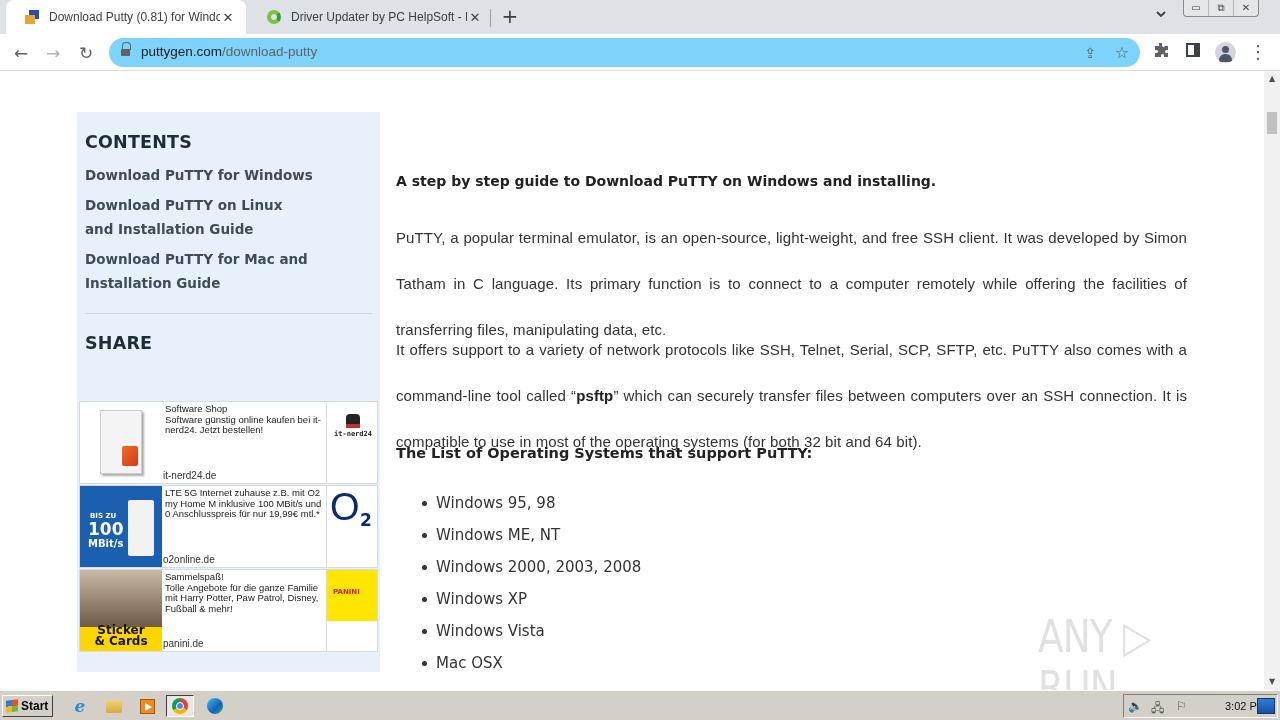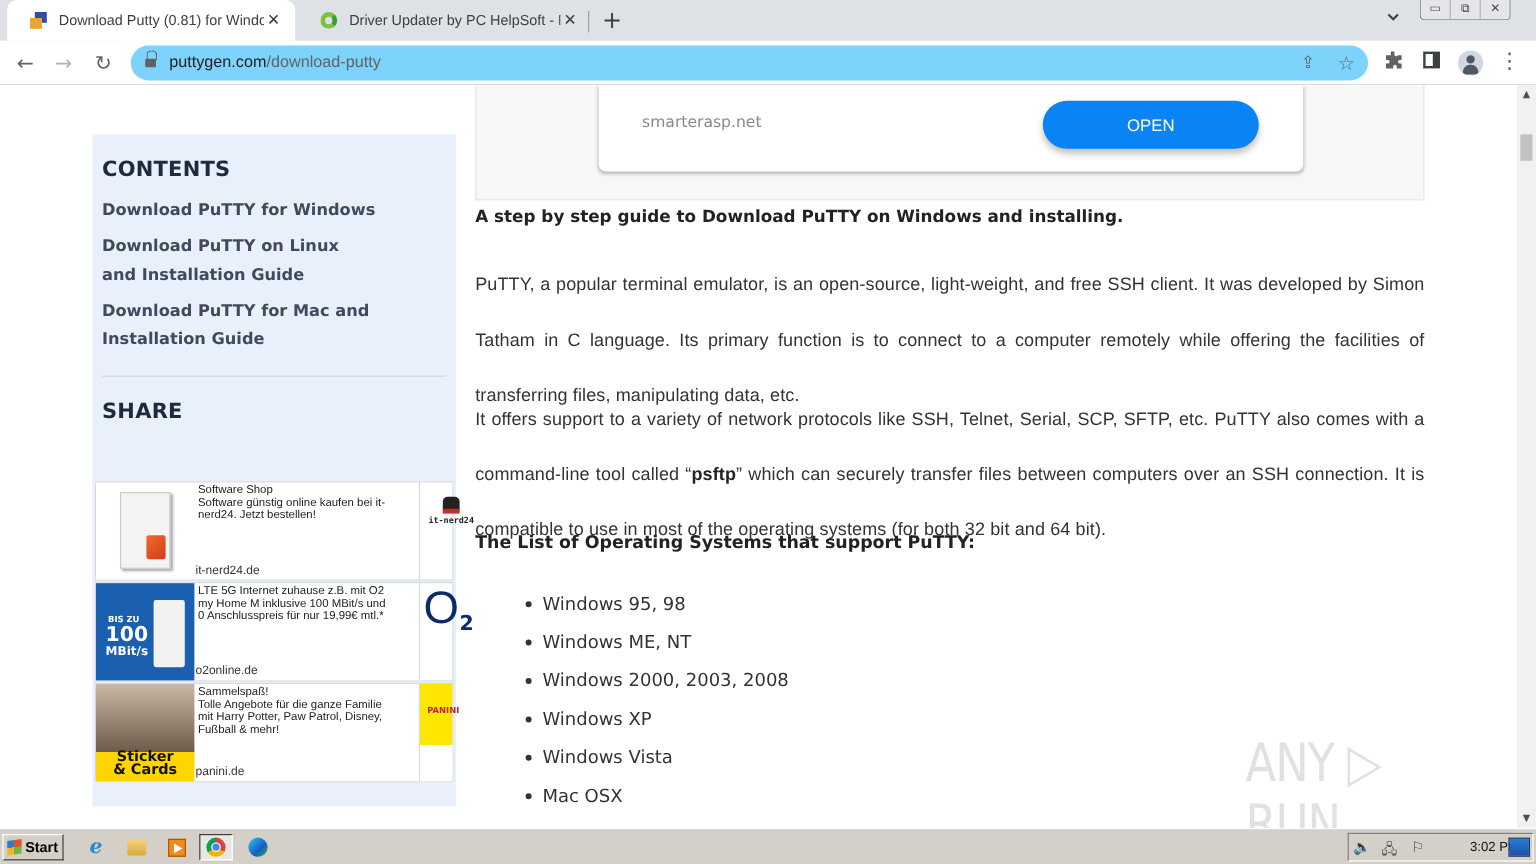--- a/index.html
+++ b/index.html
@@ -40,31 +40,31 @@
   .sidebar { position: absolute; left: 77px; top: 41px; width: 303px; height: 560px; background: #e8f1fb; }
   .sidebar h3 { position: absolute; left: 8px; font-family: "DejaVu Sans", sans-serif; font-size: 17.5px; font-weight: bold; color: #1e2b3a; letter-spacing: 0.2px; }
   .toc-link { position: absolute; left: 8px; width: 290px; font-size: 13.5px; font-weight: bold; color: #3f4b5b; line-height: 24px; cursor: pointer; }
   .divider { position: absolute; left: 8px; top: 201px; width: 287px; height: 1px; background: #cfd8e3; }
   .social { position: absolute; top: 288px; width: 22px; height: 22px; color: #3a4a5e; font-weight: bold; text-align: center; line-height: 22px; cursor: pointer; }
 
   .adbox { position: absolute; left: 2px; width: 299px; height: 83px; background: #fff; border: 1px solid #d6dbe1; }
   .adimg { position: absolute; left: 0; top: 0; width: 82px; height: 81px; }
   .adtext { position: absolute; left: 85px; top: 2px; width: 160px; font-family: "Liberation Sans", sans-serif; font-size: 9.5px; line-height: 10.5px; color: #222; }
   .addomain { position: absolute; left: 83px; bottom: 2px; font-family: Liberation Sans, sans-serif; font-size: 10px; color: #333; }
-  .adlogo { position: absolute; right: 0; top: 0; width: 28px; height: 81px; border-left: 1px solid #d6dbe1; }
+  .adlogo { position: absolute; right: 0; top: 0; width: 51px; height: 81px; border-left: 1px solid #d6dbe1; }
 
   .promo { position: absolute; left: 396px; top: 0; width: 791px; height: 96px; background: #f7f7f7; border: 1px solid #e6e6e6; border-top: none; }
   .promo-card { position: absolute; left: 102px; top: 0; width: 587px; height: 72px; background: #fff; border-radius: 0 0 6px 6px; box-shadow: 0 2px 3px rgba(0,0,0,0.25); }
   .promo-domain { position: absolute; left: 36px; top: 24px; font-size: 13px; color: #8a8a8a; }
   .promo-open { position: absolute; left: 370px; top: 13px; width: 180px; height: 40px; border-radius: 20px; background: #0a84f5; color: #fff; font-size: 14px; line-height: 40px; text-align: center; box-shadow: 0 4px 6px rgba(0,0,0,0.25); cursor: pointer; font-family: "Liberation Sans", sans-serif; }
 
   .article { position: absolute; left: 396px; width: 791px; color: #333; font-family: "DejaVu Sans", sans-serif; }
   .para { position: absolute; left: 396px; width: 791px; font-size: 15px; line-height: 46px; color: #333; text-align: justify; font-family: "Liberation Sans", sans-serif; letter-spacing: 0.1px; }
   .para b { color: #222; }
-  .oslist { position: absolute; left: 412px; top: 416px; list-style: none; }
+  .oslist { position: absolute; left: 396px; top: 416px; list-style: none; }
   .oslist li { position: relative; padding-left: 40px; height: 32px; font-size: 15px; line-height: 32px; color: #333; font-family: "DejaVu Sans", sans-serif; }
   .oslist li::before { content: ""; position: absolute; left: 26px; top: 14px; width: 5px; height: 5px; border-radius: 50%; background: #333; }
 
   .watermark { position: absolute; left: 1038px; top: 540px; font-family: "DejaVu Sans", sans-serif; font-size: 44px; letter-spacing: -1px; color: rgba(200,200,200,0.55); transform: scaleX(0.85); transform-origin: left; }
 
   .scrollbar { position: absolute; left: 1264px; top: 71px; width: 16px; height: 619px; background: #f1f1f1; }
   .scrollbar .up, .scrollbar .down { position: absolute; left: 0; width: 16px; height: 16px; font-size: 8px; text-align: center; line-height: 16px; color: #505050; }
   .scrollbar .up { top: 0; }
   .scrollbar .down { bottom: 0; }
   .scrollbar .thumb { position: absolute; left: 3px; top: 41px; width: 10px; height: 22px; background: #c1c1c1; }
@@ -133,26 +133,20 @@
         <rect x="2" y="2" width="12" height="12" fill="none" stroke="#3c4043" stroke-width="2"></rect>
         <rect x="9" y="2" width="5" height="12" fill="#3c4043"></rect>
       </svg>
   </div>
   <div class="avatar"></div>
   <div class="tb-icon" style="left:1248px;font-size:18px;">⋮</div>
 </div>
 
 <div class="viewport">
 
-  <div class="promo">
-    <div class="promo-card">
-      <span class="promo-domain">smarterasp.net</span>
-      <div class="promo-open">OPEN</div>
-    </div>
-  </div>
 
   <div class="sidebar">
     <h3 style="top:20px;">CONTENTS</h3>
     <div class="toc-link" style="top:51px;">Download PuTTY for Windows</div>
     <div class="toc-link" style="top:81px;width:230px;">Download PuTTY on Linux and Installation Guide</div>
     <div class="toc-link" style="top:135px;">Download PuTTY for Mac and Installation Guide</div>
     <div class="divider"></div>
     <h3 style="top:221px;">SHARE</h3>
     <div class="social" style="left:14px;">
       <svg width="18" height="15" viewBox="0 0 24 20">

